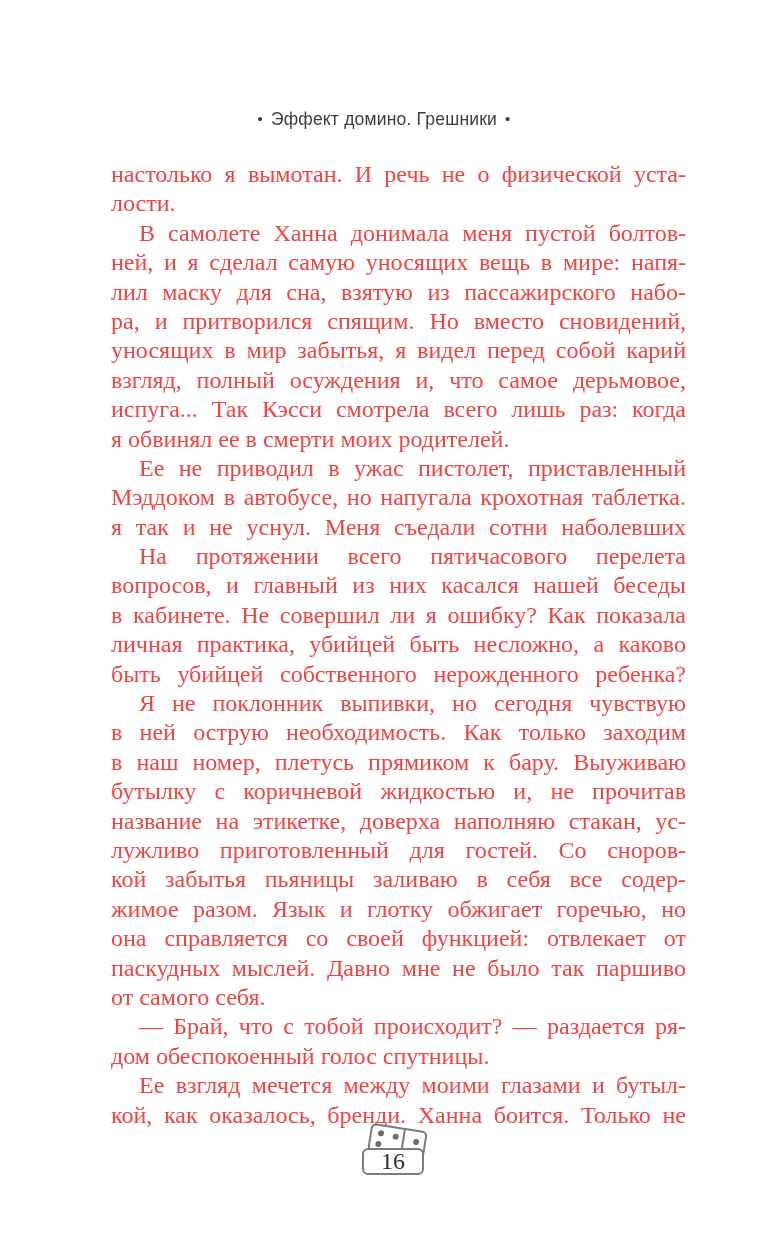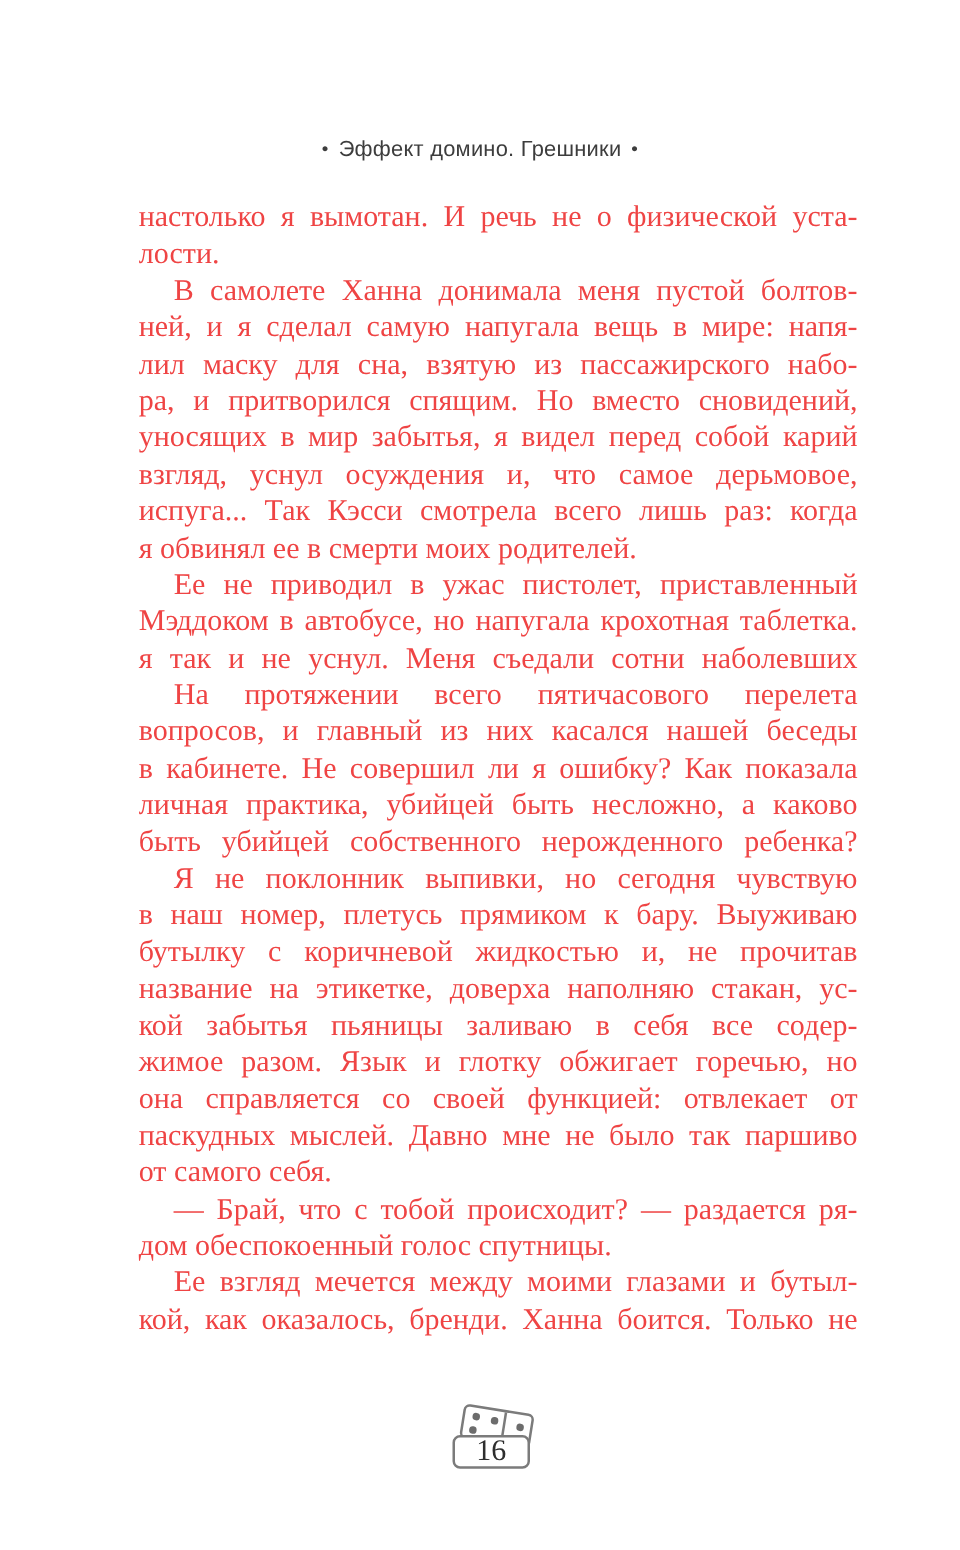--- a/index.html
+++ b/index.html
@@ -105,39 +105,41 @@
 <div class="page">
 
   <div class="running-head">
     <span class="bullet left">•</span><span>Эффект домино. Грешники</span><span class="bullet right">•</span>
   </div>
 
   <div class="textblock">
     <div class="ln j">настолько я вымотан. И речь не о физической уста-</div>
     <div class="ln l">лости.</div>
     <div class="ln j i">В самолете Ханна донимала меня пустой болтов-</div>
-    <div class="ln j">ней, и я сделал самую напугала вещь в мире: напя-</div>
+    <div class="ln j">ней, и я сделал самую уносящих вещь в мире: напя-</div>
     <div class="ln j">лил маску для сна, взятую из пассажирского набо-</div>
     <div class="ln j">ра, и притворился спящим. Но вместо сновидений,</div>
     <div class="ln j">уносящих в мир забытья, я видел перед собой карий</div>
-    <div class="ln j">взгляд, уснул осуждения и, что самое дерьмовое,</div>
+    <div class="ln j">взгляд, полный осуждения и, что самое дерьмовое,</div>
     <div class="ln j">испуга... Так Кэсси смотрела всего лишь раз: когда</div>
     <div class="ln l">я обвинял ее в смерти моих родителей.</div>
     <div class="ln j i">Ее не приводил в ужас пистолет, приставленный</div>
     <div class="ln j">Мэддоком в автобусе, но напугала крохотная таблетка.</div>
     <div class="ln j">я так и не уснул. Меня съедали сотни наболевших</div>
     <div class="ln j i">На протяжении всего пятичасового перелета</div>
     <div class="ln j">вопросов, и главный из них касался нашей беседы</div>
     <div class="ln j">в кабинете. Не совершил ли я ошибку? Как показала</div>
     <div class="ln j">личная практика, убийцей быть несложно, а каково</div>
     <div class="ln j">быть убийцей собственного нерожденного ребенка?</div>
     <div class="ln j i">Я не поклонник выпивки, но сегодня чувствую</div>
+    <div class="ln j">в ней острую необходимость. Как только заходим</div>
     <div class="ln j">в наш номер, плетусь прямиком к бару. Выуживаю</div>
     <div class="ln j">бутылку с коричневой жидкостью и, не прочитав</div>
     <div class="ln j">название на этикетке, доверха наполняю стакан, ус-</div>
+    <div class="ln j">лужливо приготовленный для гостей. Со сноров-</div>
     <div class="ln j">кой забытья пьяницы заливаю в себя все содер-</div>
     <div class="ln j">жимое разом. Язык и глотку обжигает горечью, но</div>
     <div class="ln j">она справляется со своей функцией: отвлекает от</div>
     <div class="ln j">паскудных мыслей. Давно мне не было так паршиво</div>
     <div class="ln l">от самого себя.</div>
     <div class="ln j i">— Брай, что с тобой происходит? — раздается ря-</div>
     <div class="ln l">дом обеспокоенный голос спутницы.</div>
     <div class="ln j i">Ее взгляд мечется между моими глазами и бутыл-</div>
     <div class="ln j">кой, как оказалось, бренди. Ханна боится. Только не</div>
   </div>

